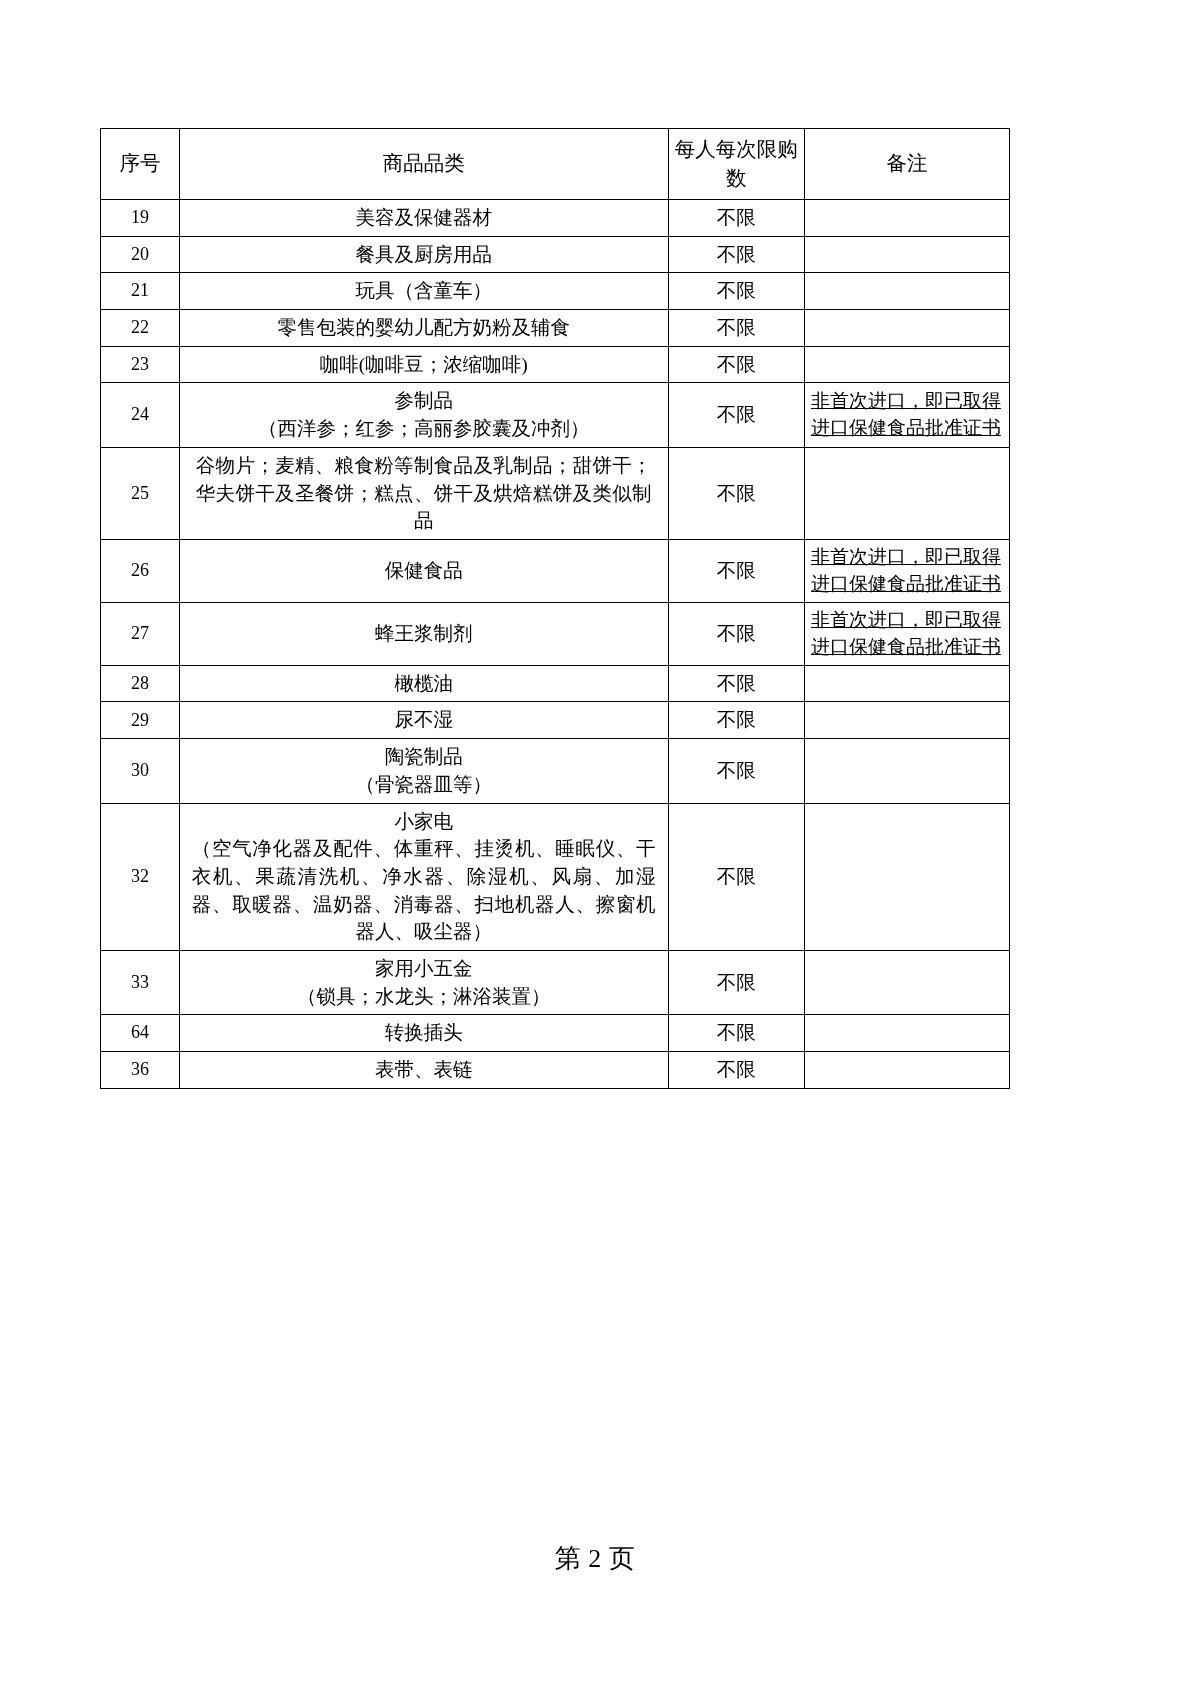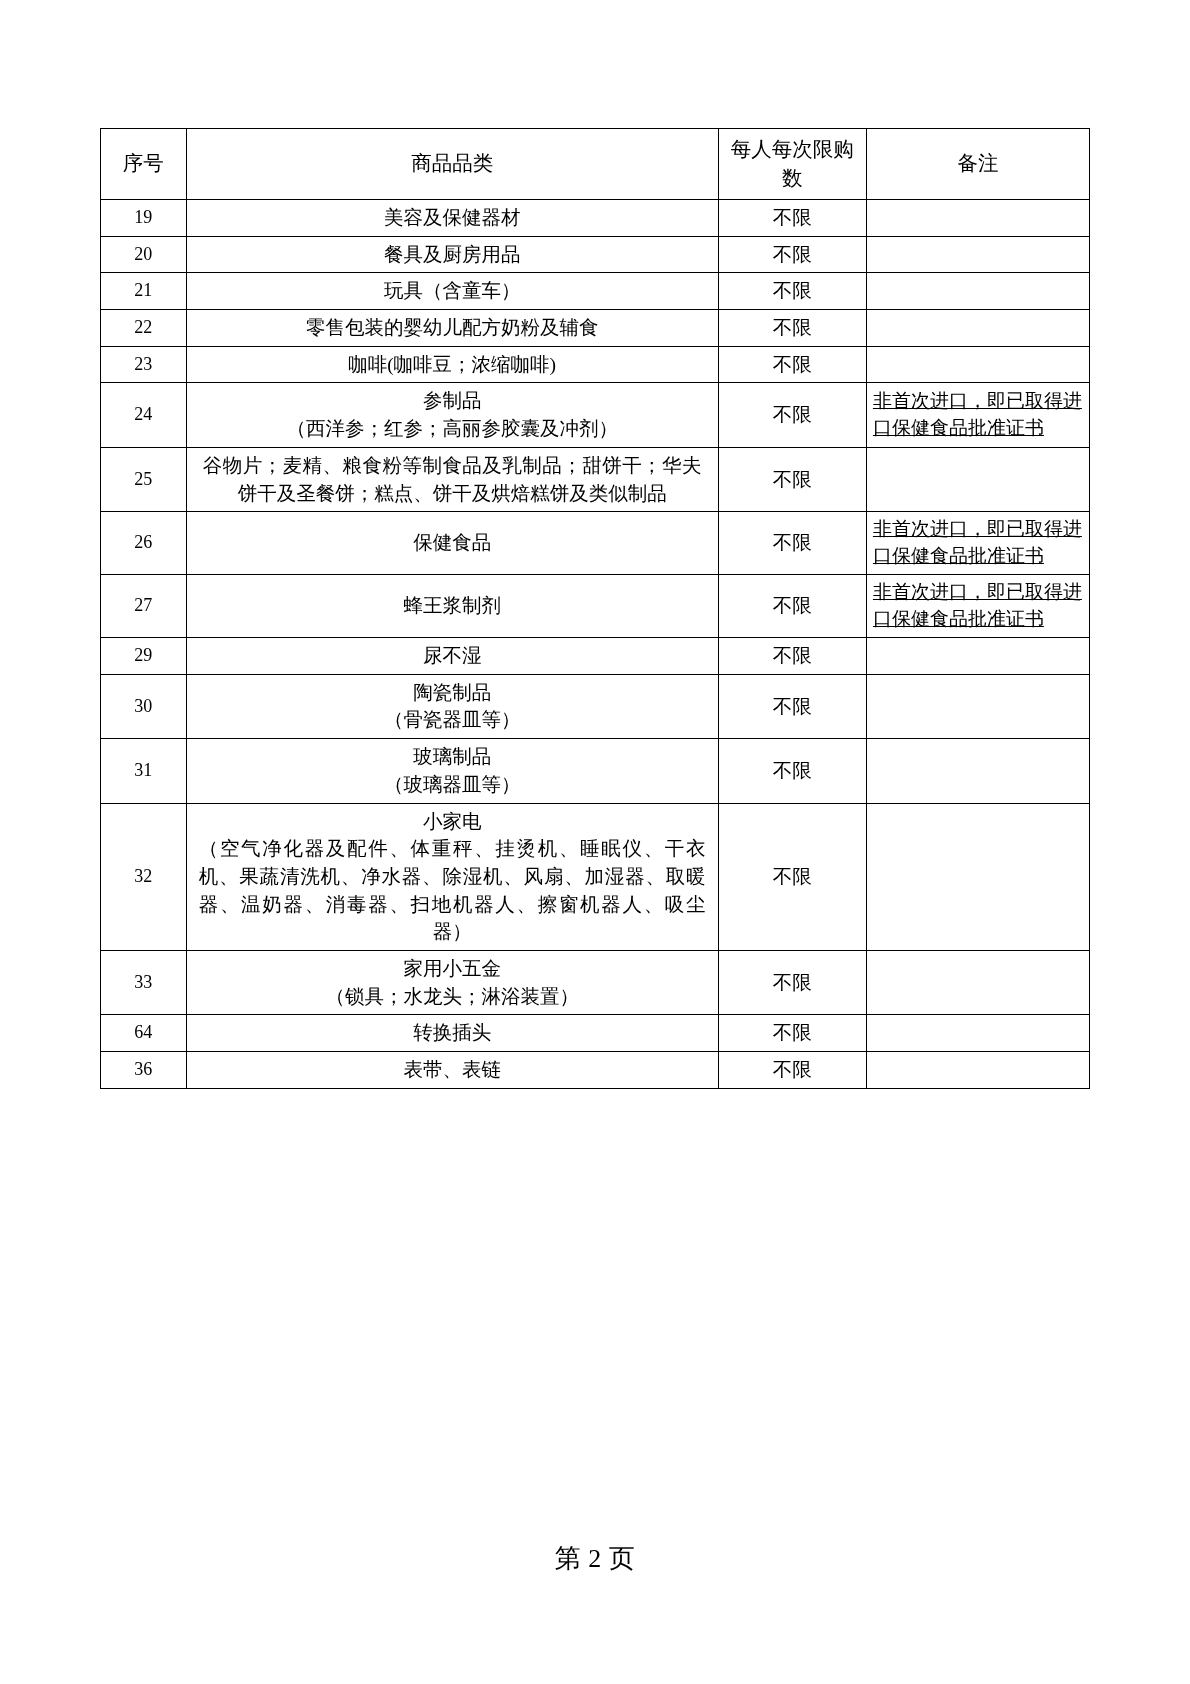--- a/index.html
+++ b/index.html
@@ -16,21 +16,21 @@
   }
   .page {
     box-sizing: border-box;
     width: 1190px;
     height: 1684px;
     padding: 128px 100px 0 100px;
     position: relative;
   }
   table.goods {
     border-collapse: collapse;
-    width: 990px;
+    width: 910px;
     table-layout: fixed;
     font-size: 19.5px;
   }
   table.goods td, table.goods th {
     border: 1.3px solid #000000;
     padding: 4px 6px;
     vertical-align: middle;
     font-weight: normal;
     line-height: 1.42;
   }
@@ -172,41 +172,40 @@
         </tr>
         <tr>
           <td class="seq">27</td>
           <td class="cat">
             <span class="cat-line">蜂王浆制剂</span>
           </td>
           <td class="lim">不限</td>
           <td class="rem">非首次进口，即已取得进口保健食品批准证书</td>
         </tr>
         <tr>
+          <td class="seq">28</td>
+          <td class="cat">
+            <span class="cat-line">橄榄油</span>
+          </td>
+          <td class="lim">不限</td>
+          <td class="rem empty"></td>
+        </tr>
+        <tr>
           <td class="seq">29</td>
           <td class="cat">
             <span class="cat-line">尿不湿</span>
           </td>
           <td class="lim">不限</td>
           <td class="rem empty"></td>
         </tr>
         <tr>
           <td class="seq">30</td>
           <td class="cat">
             <span class="cat-line">陶瓷制品</span>
             <span class="cat-line">（骨瓷器皿等）</span>
-          </td>
-          <td class="lim">不限</td>
-          <td class="rem empty"></td>
-        </tr>
-        <tr>
-          <td class="seq">31</td>
-          <td class="cat">
-            <span class="cat-line">玻璃制品</span>
-            <span class="cat-line">（玻璃器皿等）</span>
           </td>
           <td class="lim">不限</td>
           <td class="rem empty"></td>
         </tr>
         <tr>
           <td class="seq">32</td>
           <td class="cat ">
             <span class="cat-line">小家电</span>
             <span class="cat-line long" style="text-align: justify; text-align-last: center; padding-left: 6px; padding-right: 6px;">（空气净化器及配件、体重秤、挂烫机、睡眠仪、干衣机、果蔬清洗机、净水器、除湿机、风扇、加湿器、取暖器、温奶器、消毒器、扫地机器人、擦窗机器人、吸尘器）</span>
           </td>

